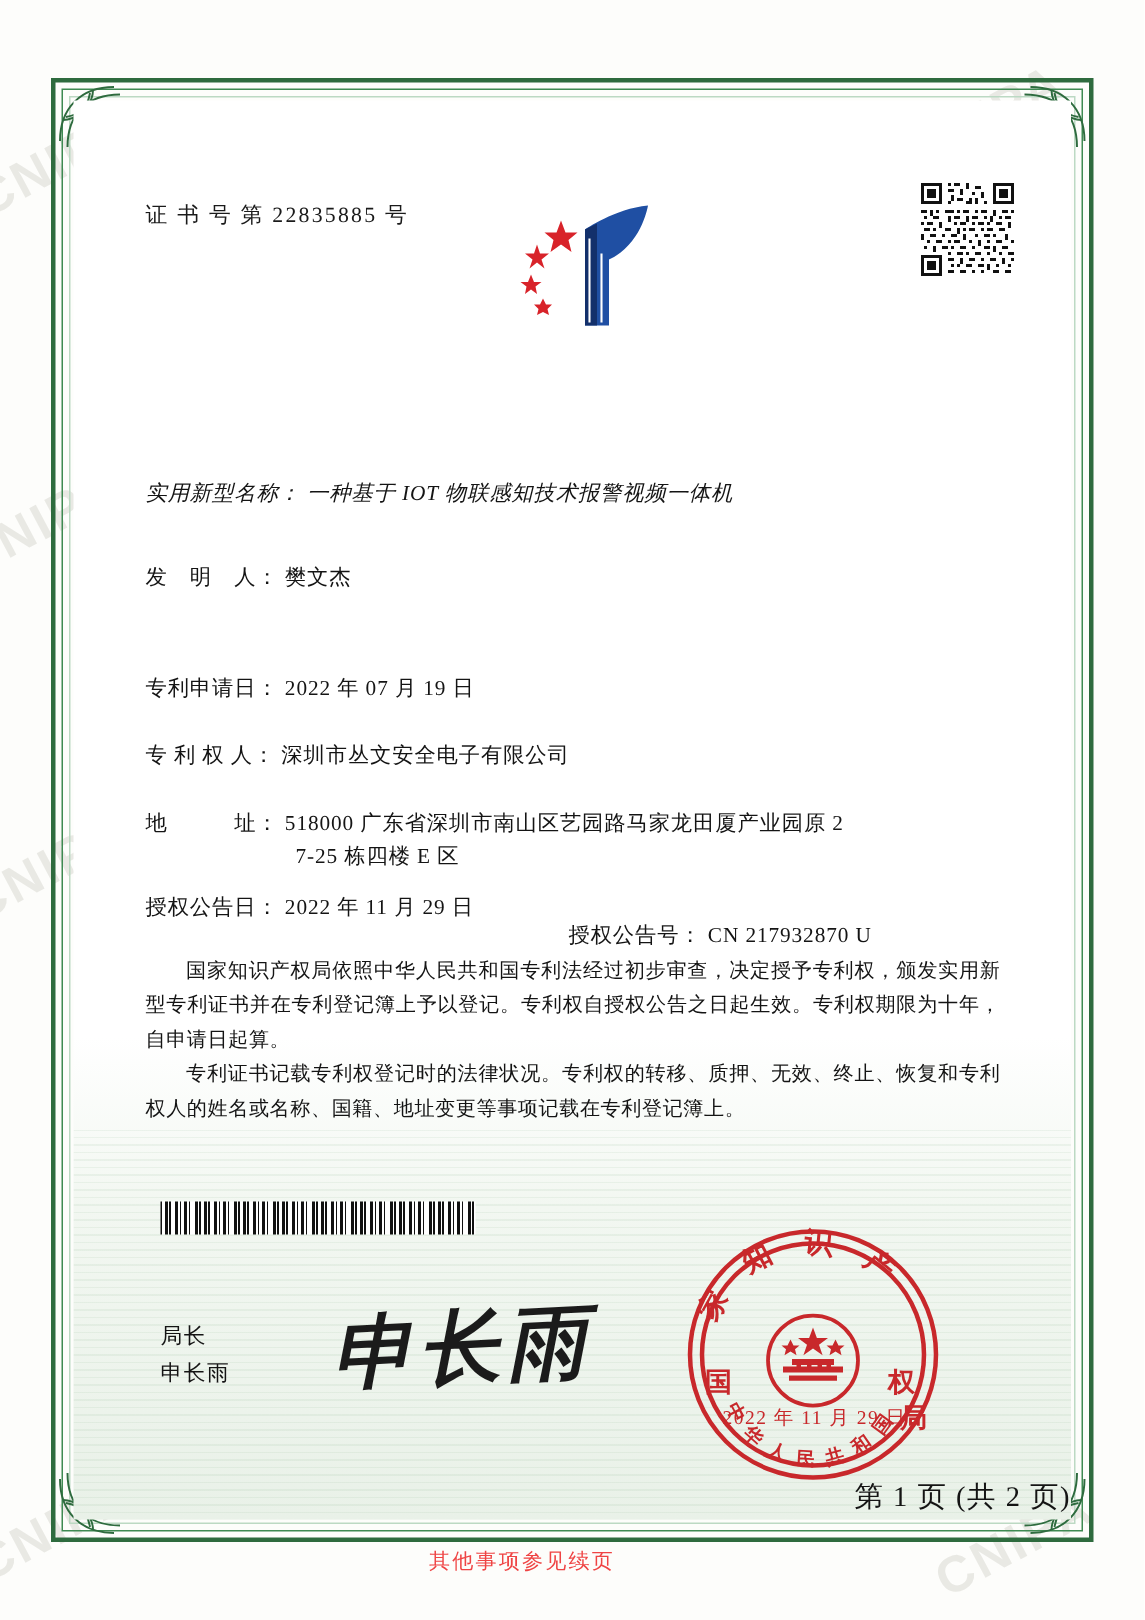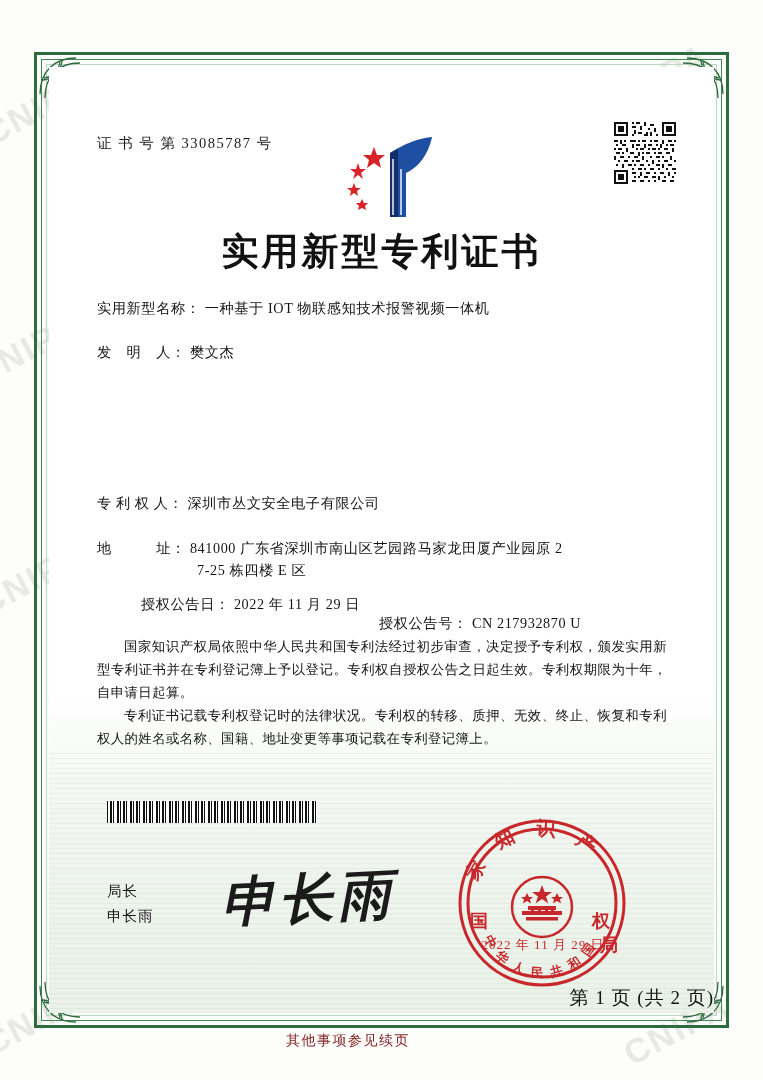--- a/index.html
+++ b/index.html
@@ -143,28 +143,28 @@
     color: #141414;
     letter-spacing: 0.6px;
     white-space: nowrap;
   }
   .flabel {
     display: inline-block;
     color: #141414;
   }
   .fval { color: #141414; }
 
-  #f-name    { top: 232px; }
-  #f-invent  { top: 276px; }
+  #f-name    { top: 252px; font-style: italic; }
+  #f-invent  { top: 308px; }
   #f-patno   { top: 337px; }
   #f-appdate { top: 382px; }
   #f-owner   { top: 427px; }
   #f-addr1   { top: 472px; }
   #f-addr2   { top: 494px; left: 148px; }
-  #f-grant   { top: 528px; margin-left: 44px; }
+  #f-grant   { top: 528px; }
   #f-grantno { top: 547px; left: 330px; }
 
   
   #para1, #para2 {
     position: absolute;
     left: 48px;
     width: 570px;
     font-size: 13.4px;
     line-height: 23px;
     color: #141414;
@@ -235,21 +235,21 @@
     font-size: 19px;
     color: #141414;
     letter-spacing: 1px;
   }
   #footer-note {
     position: absolute;
     left: 0; top: 1032px;
     width: 696px;
     text-align: center;
     font-size: 14px;
-    color: #7f1d1d;
+    color: #ef4444;
     letter-spacing: 1.5px;
   }
 </style>
 </head>
 <body>
 
 <div id="page">
 
   <div id="watermarks">
     <div class="wm" style="left:-20px;  top:90px;">CNIPA</div>
@@ -344,21 +344,21 @@
         <circle cx="132" cy="9" r="3"></circle>
         <circle cx="66" cy="9" r="2"></circle>
         <circle cx="198" cy="9" r="2"></circle>
       </g>
     </svg>
   </div>
 
   <div id="content">
     <div id="guilloche"></div>
 
-    <div id="cert-no">证 书 号 第 33085787 号</div>
+    <div id="cert-no">证 书 号 第 22835885 号</div>
 
     <div id="qr">
       <svg width="62" height="62" viewBox="0 0 31 31" shape-rendering="crispEdges">
         <rect width="31" height="31" fill="#fff"></rect>
         <g fill="#111">
           <path d="M0 0h7v7H0zm1 1v5h5V1z"></path>
             <rect x="2" y="2" width="3" height="3"></rect>
           <path d="M24 0h7v7h-7zm1 1v5h5V1z"></path>
             <rect x="26" y="2" width="3" height="3"></rect>
           <path d="M0 24h7v7H0zm1 1v5h5v-5z"></path>
@@ -489,42 +489,45 @@
 
         <g fill="#d8232a">
           <polygon points="42,18 45,26 53,26 47,31 49,39 42,34 35,39 37,31 31,26 39,26"></polygon>
           <polygon points="26,34 28,40 34,40 29,44 31,50 26,46 21,50 23,44 18,40 24,40"></polygon>
           <polygon points="22,54 24,59 29,59 25,62 26,67 22,64 18,67 19,62 15,59 20,59"></polygon>
           <polygon points="30,70 32,74 36,74 33,77 34,81 30,79 26,81 27,77 24,74 28,74"></polygon>
         </g>
       </svg>
     </div>
 
-    <div id="main-title">实用新型专利证书</div>
 
     <div class="field" id="f-name">
       <span class="flabel">实用新型名称：</span>
       <span class="fval">一种基于 IOT 物联感知技术报警视频一体机</span>
     </div>
 
     <div class="field" id="f-invent">
       <span class="flabel">发　明　人：</span>
       <span class="fval">樊文杰</span>
     </div>
 
 
+    <div class="field" id="f-appdate">
+      <span class="flabel">专利申请日：</span>
+      <span class="fval">2022 年 07 月 19 日</span>
+    </div>
 
     <div class="field" id="f-owner">
       <span class="flabel">专 利 权 人：</span>
       <span class="fval">深圳市丛文安全电子有限公司</span>
     </div>
 
     <div class="field" id="f-addr1">
       <span class="flabel">地　　　址：</span>
-      <span class="fval">841000 广东省深圳市南山区艺园路马家龙田厦产业园原 2</span>
+      <span class="fval">518000 广东省深圳市南山区艺园路马家龙田厦产业园原 2</span>
     </div>
     <div class="field" id="f-addr2">
       <span class="fval">7-25 栋四楼 E 区</span>
     </div>
 
     <div class="field" id="f-grant">
       <span class="flabel">授权公告日：</span>
       <span class="fval">2022 年 11 月 29 日</span>
     </div>
     <div class="field" id="f-grantno">

